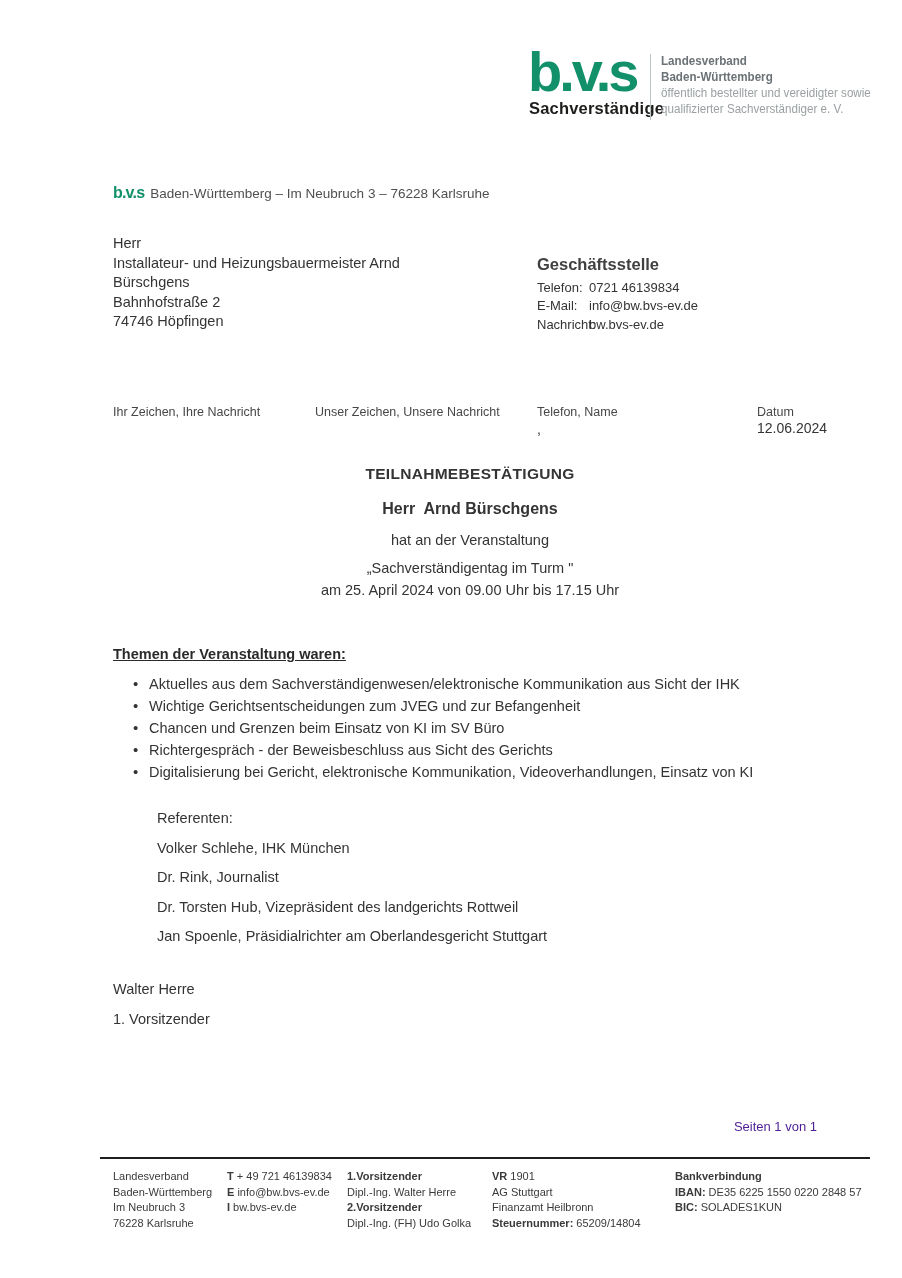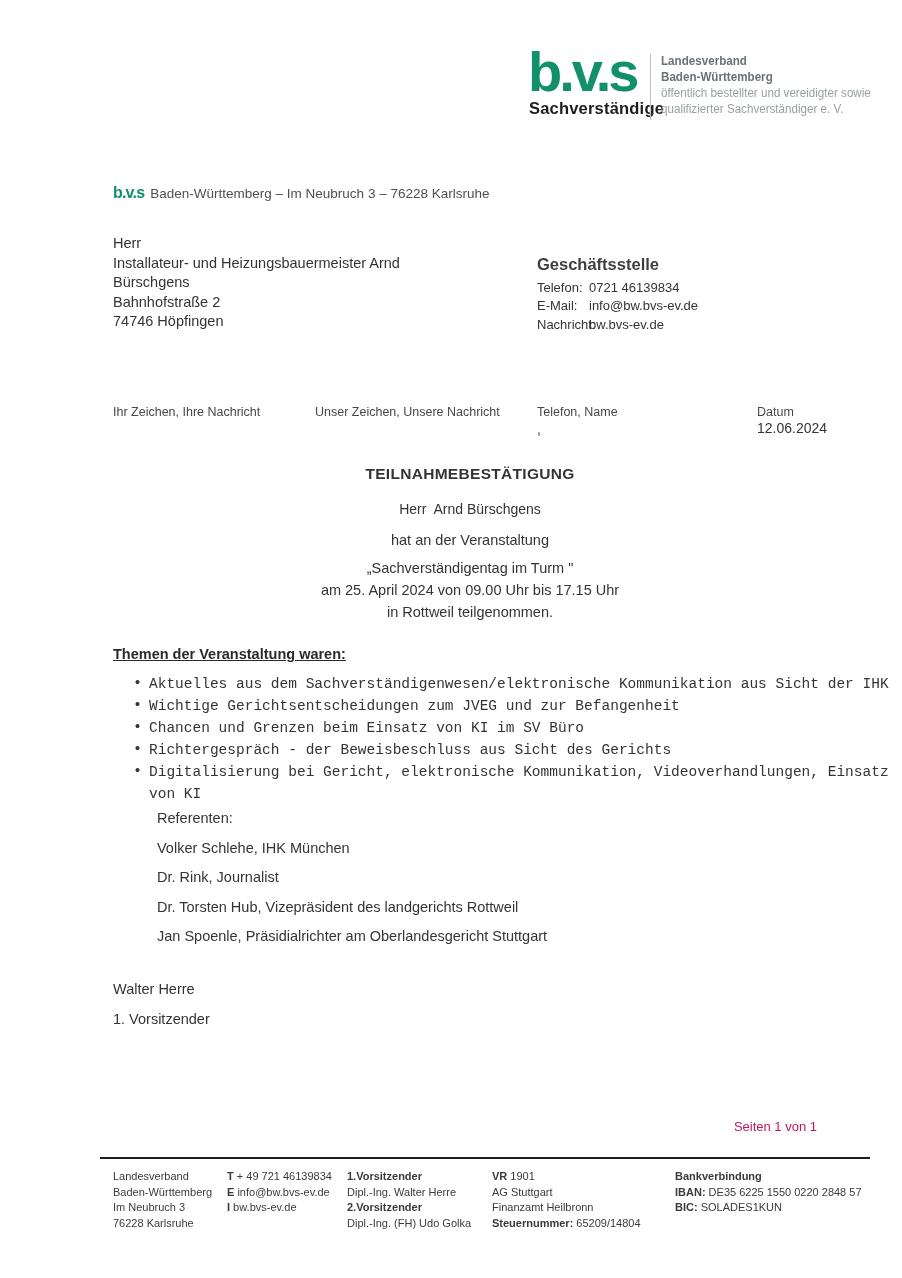--- a/index.html
+++ b/index.html
@@ -52,44 +52,44 @@
   .office-row{display:flex;}
   .office-label{width:52px;}
 
   
   .ref-label{font-size:12.5px;color:#474747;top:405px;white-space:nowrap;}
   .ref-value{font-size:14px;color:#343434;}
 
   
   .center-block{left:40px;top:463px;width:860px;text-align:center;font-size:14.5px;line-height:22px;}
   .doc-title{font-weight:bold;font-size:15.5px;letter-spacing:0.3px;}
-  .name-line{font-weight:normal;font-size:14px;margin-top:13px;white-space:pre;}
+  .name-line{font-weight:bold;font-size:16px;margin-top:13px;white-space:pre;}
   .intro-line{margin-top:9px;}
   .event-lines{margin-top:6px;}
 
   
   .themes-heading{left:113px;top:646px;font-weight:bold;font-size:14.5px;text-decoration:underline;color:#2a2a2a;}
   .themes-list{left:113px;top:673px;font-size:14.5px;line-height:22px;}
-  .theme-item{position:relative;padding-left:36px;font-family:Liberation Mono, monospace;}
+  .theme-item{position:relative;padding-left:36px;}
   .theme-item::before{
     content:"\2022";
     position:absolute;left:20px;top:0;
     font-size:15px;
   }
 
   
   .speakers{left:113px;top:810px;font-size:14.5px;}
   .speakers div{margin-bottom:12.5px;line-height:17px;margin-left:44px;}
 
   
   .signature{left:113px;top:981px;font-size:14.5px;}
   .signature div{margin-bottom:13px;line-height:17px;}
 
   
-  .pagination{right:85px;top:1119px;font-size:13px;color:#be185d;}
+  .pagination{right:85px;top:1119px;font-size:13px;color:#4c1d95;}
 
   
   .footer-rule{left:100px;top:1157px;width:770px;height:2px;background:#1f1f1f;}
   .fcol{top:1169px;font-size:11px;line-height:15.5px;color:#3a3a3a;white-space:nowrap;}
   .fcol .b{font-weight:bold;}
   .fcol1{left:113px;}
   .fcol2{left:227px;}
   .fcol3{left:347px;}
   .fcol4{left:492px;}
   .fcol5{left:675px;}
@@ -144,21 +144,20 @@
   <div class="abs ref-value" style="left:537px;top:421px;">,</div>
   <div class="abs ref-value" style="left:757px;top:420px;">12.06.2024</div>
 
   <div class="abs center-block">
     <div class="doc-title">TEILNAHMEBESTÄTIGUNG</div>
     <div class="name-line">Herr  Arnd Bürschgens</div>
     <div class="intro-line">hat an der Veranstaltung</div>
     <div class="event-lines">
       <div>„Sachverständigentag im Turm "</div>
       <div>am 25. April 2024 von 09.00 Uhr bis 17.15 Uhr</div>
-      <div>in Rottweil teilgenommen.</div>
     </div>
   </div>
 
   <div class="abs themes-heading">Themen der Veranstaltung waren:</div>
   <div class="abs themes-list">
     <div class="theme-item">Aktuelles aus dem Sachverständigenwesen/elektronische Kommunikation aus Sicht der IHK</div>
     <div class="theme-item">Wichtige Gerichtsentscheidungen zum JVEG und zur Befangenheit</div>
     <div class="theme-item">Chancen und Grenzen beim Einsatz von KI im SV Büro</div>
     <div class="theme-item">Richtergespräch - der Beweisbeschluss aus Sicht des Gerichts</div>
     <div class="theme-item">Digitalisierung bei Gericht, elektronische Kommunikation, Videoverhandlungen, Einsatz von KI</div>

